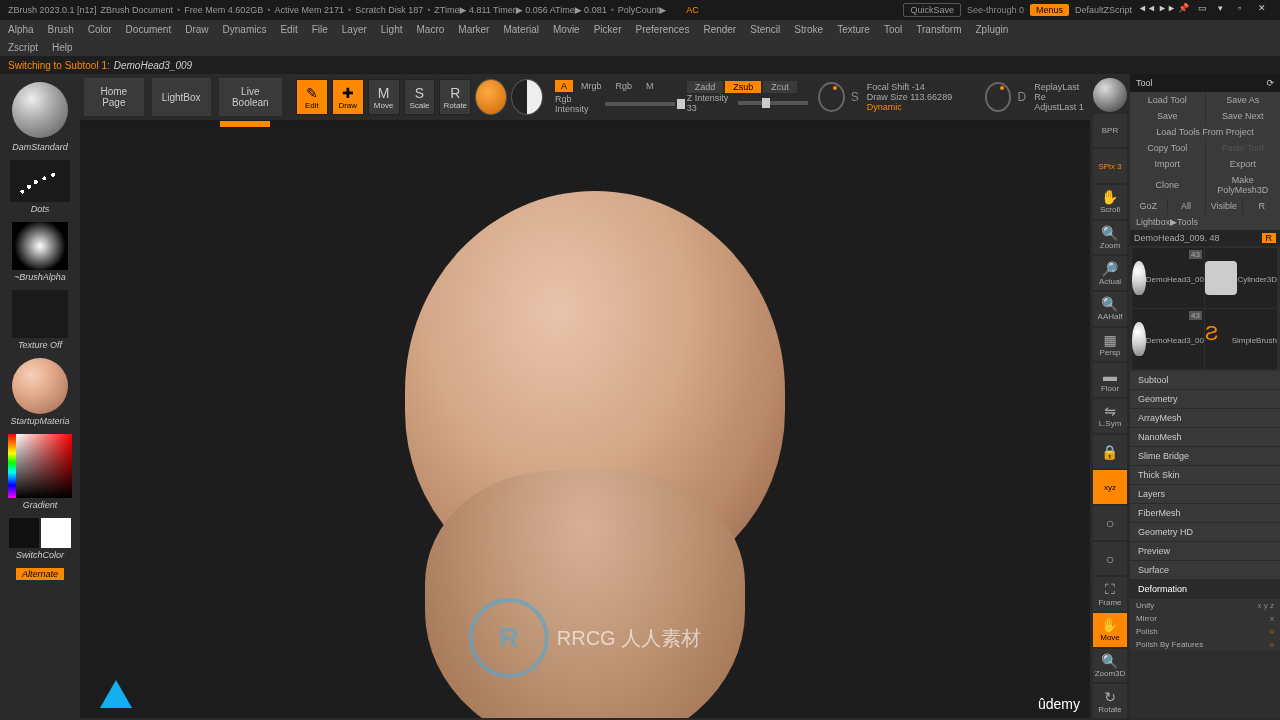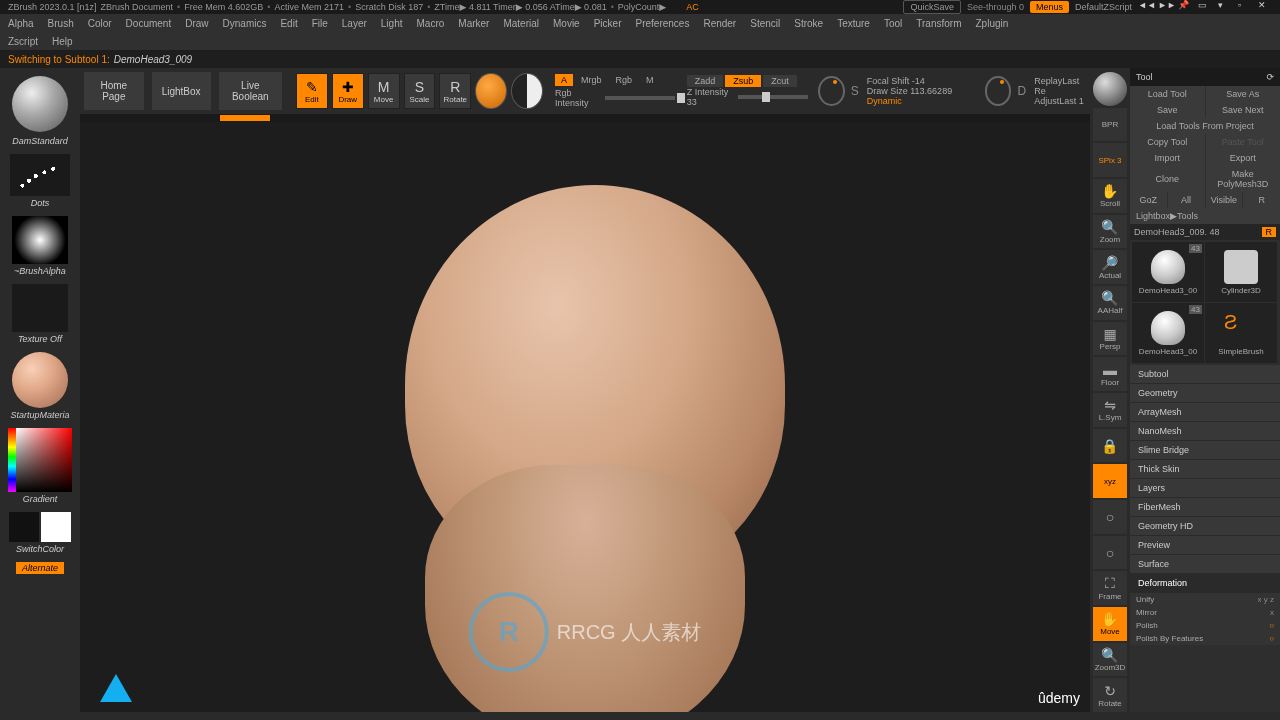--- a/index.html
+++ b/index.html
@@ -1,17 +1,17 @@
 <!DOCTYPE html>
 <html><head>
 <meta charset="utf-8">
 <style>
 * { margin: 0; padding: 0; box-sizing: border-box; font-family: Arial, sans-serif; }
 body { background: #2a2a2a; color: #aaa; font-size: 10px; width: 1280px; height: 720px; overflow: hidden; position: relative; }
-.titlebar { background: #1a1a1a; height: 14px; display: flex; align-items: center; padding: 0 8px; color: #999; font-size: 9px; }
+.titlebar { background: #1a1a1a; height: 20px; display: flex; align-items: center; padding: 0 8px; color: #999; font-size: 9px; }
 .titlebar .info { flex: 1; display: flex; gap: 4px; align-items: center; }
 .titlebar .bullet { color: #666; }
 .titlebar .ac { color: #ff8800; margin-left: 16px; }
 .titlebar .right { display: flex; gap: 6px; align-items: center; }
 .titlebar .quicksave { border: 1px solid #555; padding: 1px 6px; border-radius: 2px; }
 .titlebar .seethrough { color: #888; }
 .titlebar .menus { background: #ff8800; color: #000; padding: 1px 6px; border-radius: 2px; }
 .titlebar .icon { width: 14px; height: 14px; display: inline-block; color: #ccc; }
 .menubar { background: #303030; height: 18px; display: flex; align-items: center; padding: 0 8px; gap: 14px; font-size: 10px; color: #aaa; }
 .menubar span { cursor: pointer; }
@@ -84,21 +84,21 @@
 
 .rightpanel { width: 150px; background: #2e2e2e; display: flex; flex-direction: column; font-size: 9px; }
 .rightpanel .header { background: #1a1a1a; padding: 4px 6px; color: #ccc; display: flex; justify-content: space-between; align-items: center; }
 .rightpanel .btn-row { display: flex; gap: 1px; }
 .rightpanel .btn-row button { flex: 1; background: #3a3a3a; border: none; color: #aaa; font-size: 9px; padding: 3px 2px; }
 .rightpanel .btn-row button.disabled { color: #555; }
 .rightpanel .lightbox { background: #3a3a3a; padding: 3px 6px; display: flex; align-items: center; }
 .rightpanel .toolname { background: #252525; padding: 3px 4px; display: flex; justify-content: space-between; }
 .rightpanel .toolname .r { background: #ff8800; color: #000; padding: 0 4px; }
 .rightpanel .thumbs { display: flex; flex-wrap: wrap; gap: 1px; padding: 2px; }
-.rightpanel .thumb { width: 72px; height: 60px; background: #222; display: flex; flex-direction: column; align-items: center; justify-content: center; position: relative; }
+.rightpanel .thumb { width: 72px; height: 60px; background: #222; display: flex; flex-direction: row; align-items: center; justify-content: center; position: relative; }
 .rightpanel .thumb .badge { position: absolute; top: 2px; right: 2px; background: #555; font-size: 8px; padding: 0 2px; }
 .rightpanel .thumb .shape { width: 34px; height: 34px; }
 .rightpanel .thumb .head { background: radial-gradient(circle at 40% 30%, #fff, #ccc 50%, #888); border-radius: 50% 50% 40% 40%; }
 .rightpanel .thumb .cyl { background: #ccc; border-radius: 4px; }
 .rightpanel .thumb .sbrush { color: #ff8800; font-size: 20px; }
 .rightpanel .thumb .lbl { font-size: 8px; color: #aaa; margin-top: 2px; }
 .rightpanel .accordion { flex: 1; overflow: hidden; }
 .rightpanel .acc-item { background: #383838; padding: 4px 8px; border-bottom: 1px solid #2a2a2a; color: #ccc; }
 .rightpanel .acc-item.heading { background: #2a2a2a; color: #fff; }
 .rightpanel .def-row { display: flex; justify-content: space-between; background: #333; padding: 2px 6px; font-size: 8px; }

